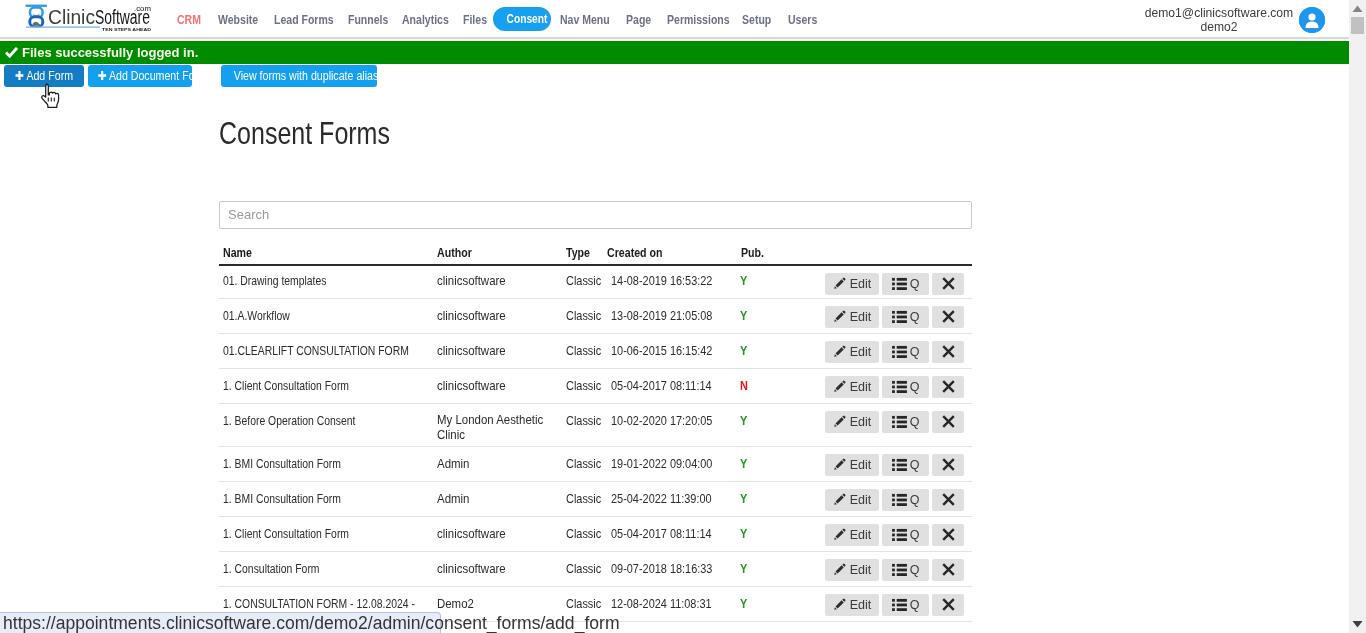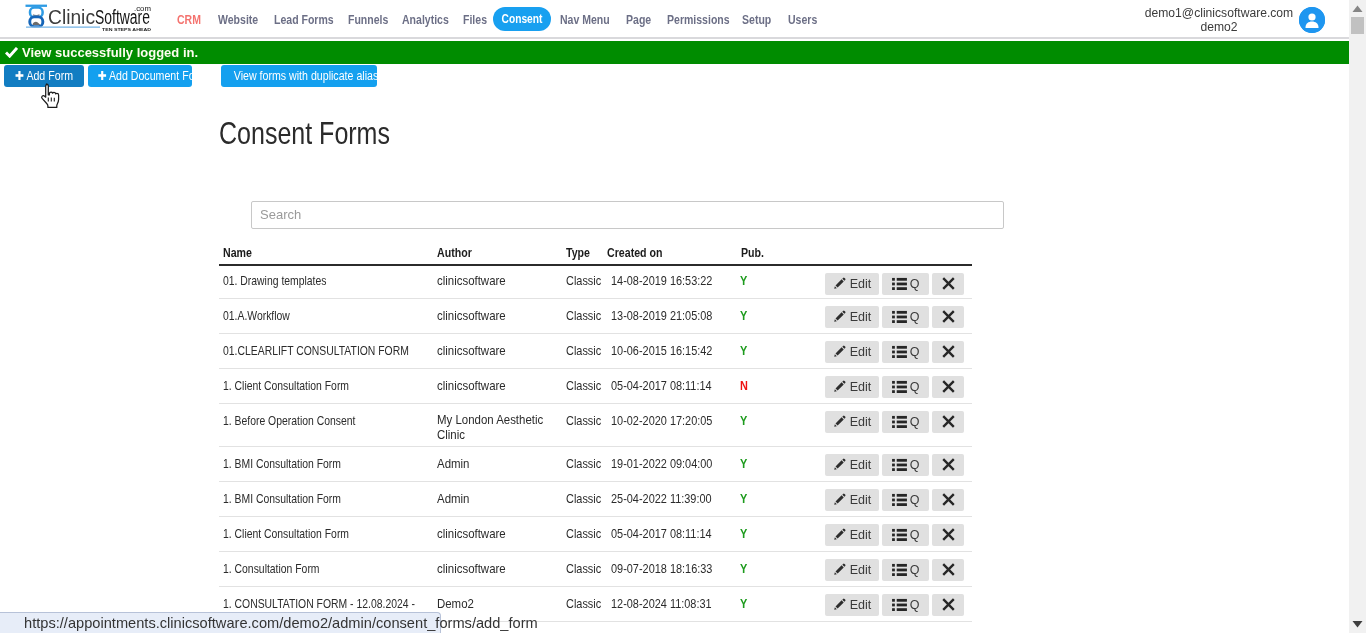--- a/index.html
+++ b/index.html
@@ -5,59 +5,59 @@
 * { margin:0; padding:0; box-sizing:border-box; }
 html,body { width:1366px; height:633px; overflow:hidden; background:#fff;
   font-family:"Liberation Sans", sans-serif; }
 .abs { position:absolute; }
 
 #header { position:absolute; left:0; top:0; width:1349px; height:39px; background:#fff;
   border-bottom:2px solid #d9d9dc; }
 .nav-item { position:absolute; top:12px; font-size:13px; font-weight:bold; color:#6c6f86;
   white-space:nowrap; transform:scaleX(0.81); transform-origin:0 50%; }
 #pill { position:absolute; left:493px; top:7px; width:58px; height:24px; background:#18a0f0;
-  border-radius:12px; color:#fff; font-size:12px; font-weight:bold; text-align:center;
+  border-radius:12px; color:#fff; font-size:12px; font-weight:bold; text-align:right;
   line-height:24px; }
 #pill span { display:inline-block; transform:scaleX(0.85); }
 #acct { position:absolute; top:6px; left:1140px; width:158px; text-align:center;
   font-size:12.5px; color:#3b3b3b; line-height:14px; transform:scaleX(0.97); }
 #avatar { position:absolute; left:1299px; top:7px; width:26px; height:26px; border-radius:50%;
   background:#1e96f0; }
 
 #greenbar { position:absolute; left:0; top:41px; width:1349px; height:23px; background:#008c00;
   color:#fdfdef; font-size:13px; font-weight:bold; line-height:23px; }
 
 .bluebtn { position:absolute; top:65px; height:22px; color:#fff; font-size:12.5px;
   border-radius:3px; text-align:center; line-height:22px; white-space:nowrap; }
 .bluebtn span { display:inline-block; transform:scaleX(0.85); }
 
 #title { position:absolute; left:219px; top:116px; font-size:30.5px; font-weight:300;
   color:#2b2b2b; transform:scaleX(0.82); transform-origin:0 0; white-space:nowrap; }
 
 #search { position:absolute; left:219px; top:201px; width:753px; height:28px;
   border:1px solid #c8c8c8; border-radius:2px; background:#fff; color:#9a9a9a;
-  font-size:13px; line-height:26px; padding-left:8px;margin-left:32px; }
+  font-size:13px; line-height:26px; padding-left:8px; }
 
 .th { position:absolute; font-size:12.5px; font-weight:bold; color:#1c1c1c;
   transform:scaleX(0.85); transform-origin:0 50%; }
 .cell { position:absolute; font-size:13px; color:#2b2b2b; white-space:nowrap;
   transform:scaleX(0.84); transform-origin:0 50%; }
 .cell.nm { transform:scaleX(0.80); }
 .cell.au { transform:scaleX(0.88); }
 .pub { font-weight:bold; color:#1d9b1d; }
 .pub.n { color:#ef1010; }
 .gbtn { position:absolute; background:#e0e0e0; border-radius:2px; color:#3a3a3a;
   font-size:12.5px; }
 
 #sbar { position:absolute; left:1349px; top:0; width:17px; height:633px; background:#f1f1f1; }
 #sthumb { position:absolute; left:1351px; top:17px; width:13px; height:17px; background:#c1c1c1; }
 
 #status { position:absolute; left:0; top:612px; width:441px; height:21px; background:#e7edf8;
   border:1px solid #b7c2d8; border-left:none; border-bottom:none; border-radius:0 4px 0 0;
-  font-size:15px; color:#343434; line-height:20px; padding-left:24px; white-space:nowrap; }
+  font-size:18px; color:#343434; line-height:20px; padding-left:3px; white-space:nowrap; }
 #status span { display:inline-block; transform:scaleX(0.975); transform-origin:0 50%; }
 </style>
 </head>
 <body>
 <div id="header">
   <div id="logo" class="abs" style="left:25px;top:4px;width:127px;height:27px;">
     <svg width="127" height="27" viewBox="0 0 127 27">
       <rect x="0.5" y="0.6" width="21.5" height="2.3" fill="#2e9be4"></rect>
       <rect x="5" y="3.6" width="12.6" height="9.6" rx="4.2" fill="#fff" stroke="#2e9be4" stroke-width="2.5"></rect>
       <path d="M8.2 9.9 a4.2 3.4 0 0 0 6.2 0 v2.1 h-6.2 z" fill="#8f8f8f"></path>
@@ -88,21 +88,21 @@
       <circle cx="13" cy="13" r="13" fill="#1e96f0"></circle>
       <circle cx="13" cy="10" r="3.6" fill="#fff"></circle>
       <path d="M6.5 20.5 c0-4 3-6 6.5-6 s6.5 2 6.5 6 v0.5 h-13 z" fill="#fff"></path>
     </svg>
   </div>
 </div>
 <div id="greenbar">
   <svg width="13" height="11" viewBox="0 0 14 12" style="position:absolute;left:5px;top:6px;">
     <path d="M1 6 L5 10 L13 1" fill="none" stroke="#fff" stroke-width="3.2"></path>
   </svg>
-  <span style="margin-left:22px;">View successfully logged in.</span>
+  <span style="margin-left:22px;">Files successfully logged in.</span>
 </div>
 <div class="bluebtn" style="left:4px;width:80px;background:#127dc2;"><span>✚ Add Form</span></div>
 <div class="bluebtn" style="left:88px;width:104px;background:#14a0ef;"><span>✚ Add Document Form</span></div>
 <div class="bluebtn" style="left:221px;width:156px;background:#14a0ef;"><span>View forms with duplicate alias</span></div>
 <div id="title">Consent Forms</div>
 <div id="search">Search</div>
 <div class="th" style="left:223px;top:246px;">Name</div>
 <div class="th" style="left:437px;top:246px;">Author</div>
 <div class="th" style="left:566px;top:246px;">Type</div>
 <div class="th" style="left:607px;top:246px;">Created on</div>

